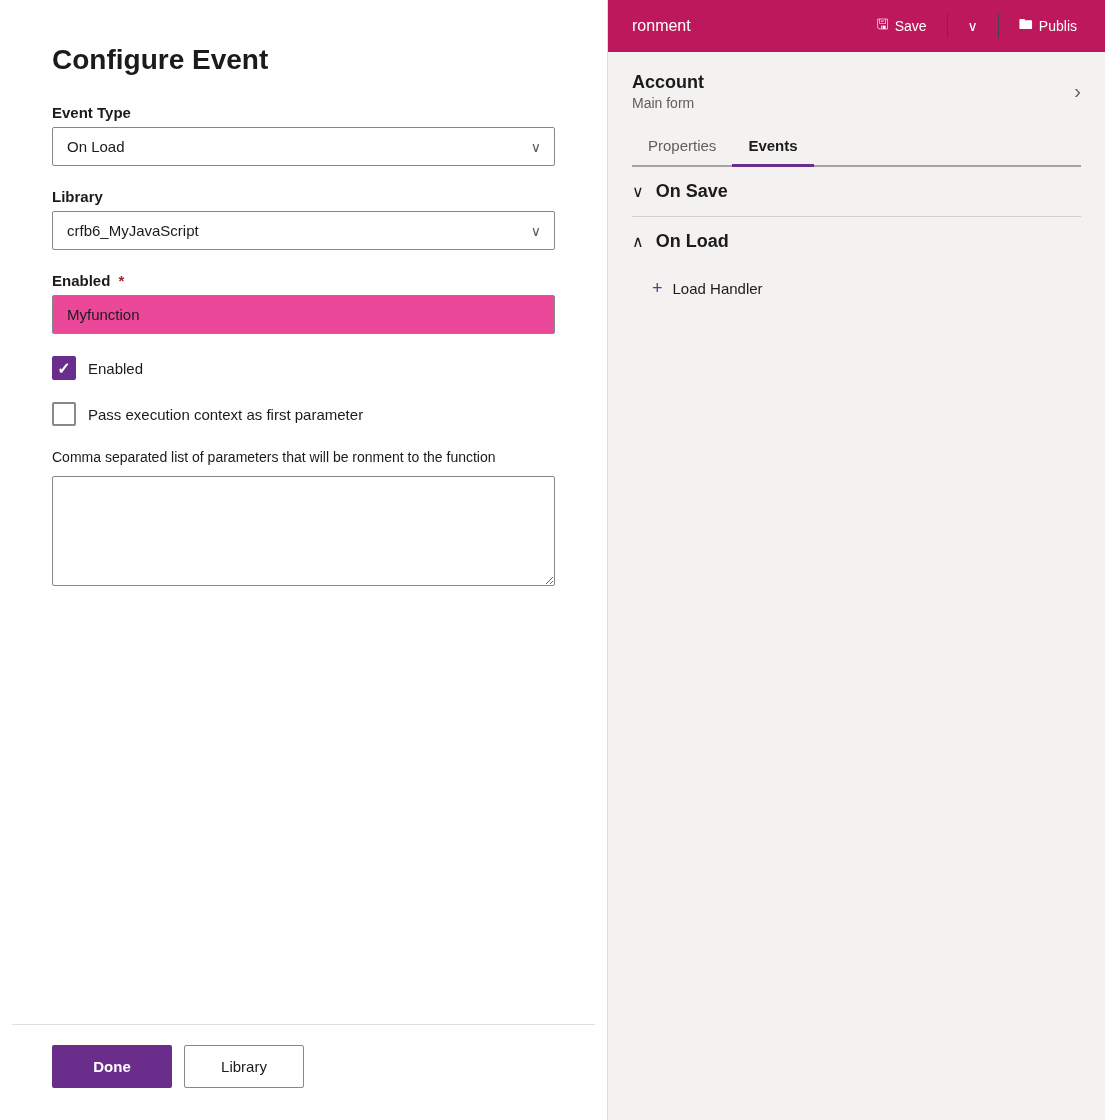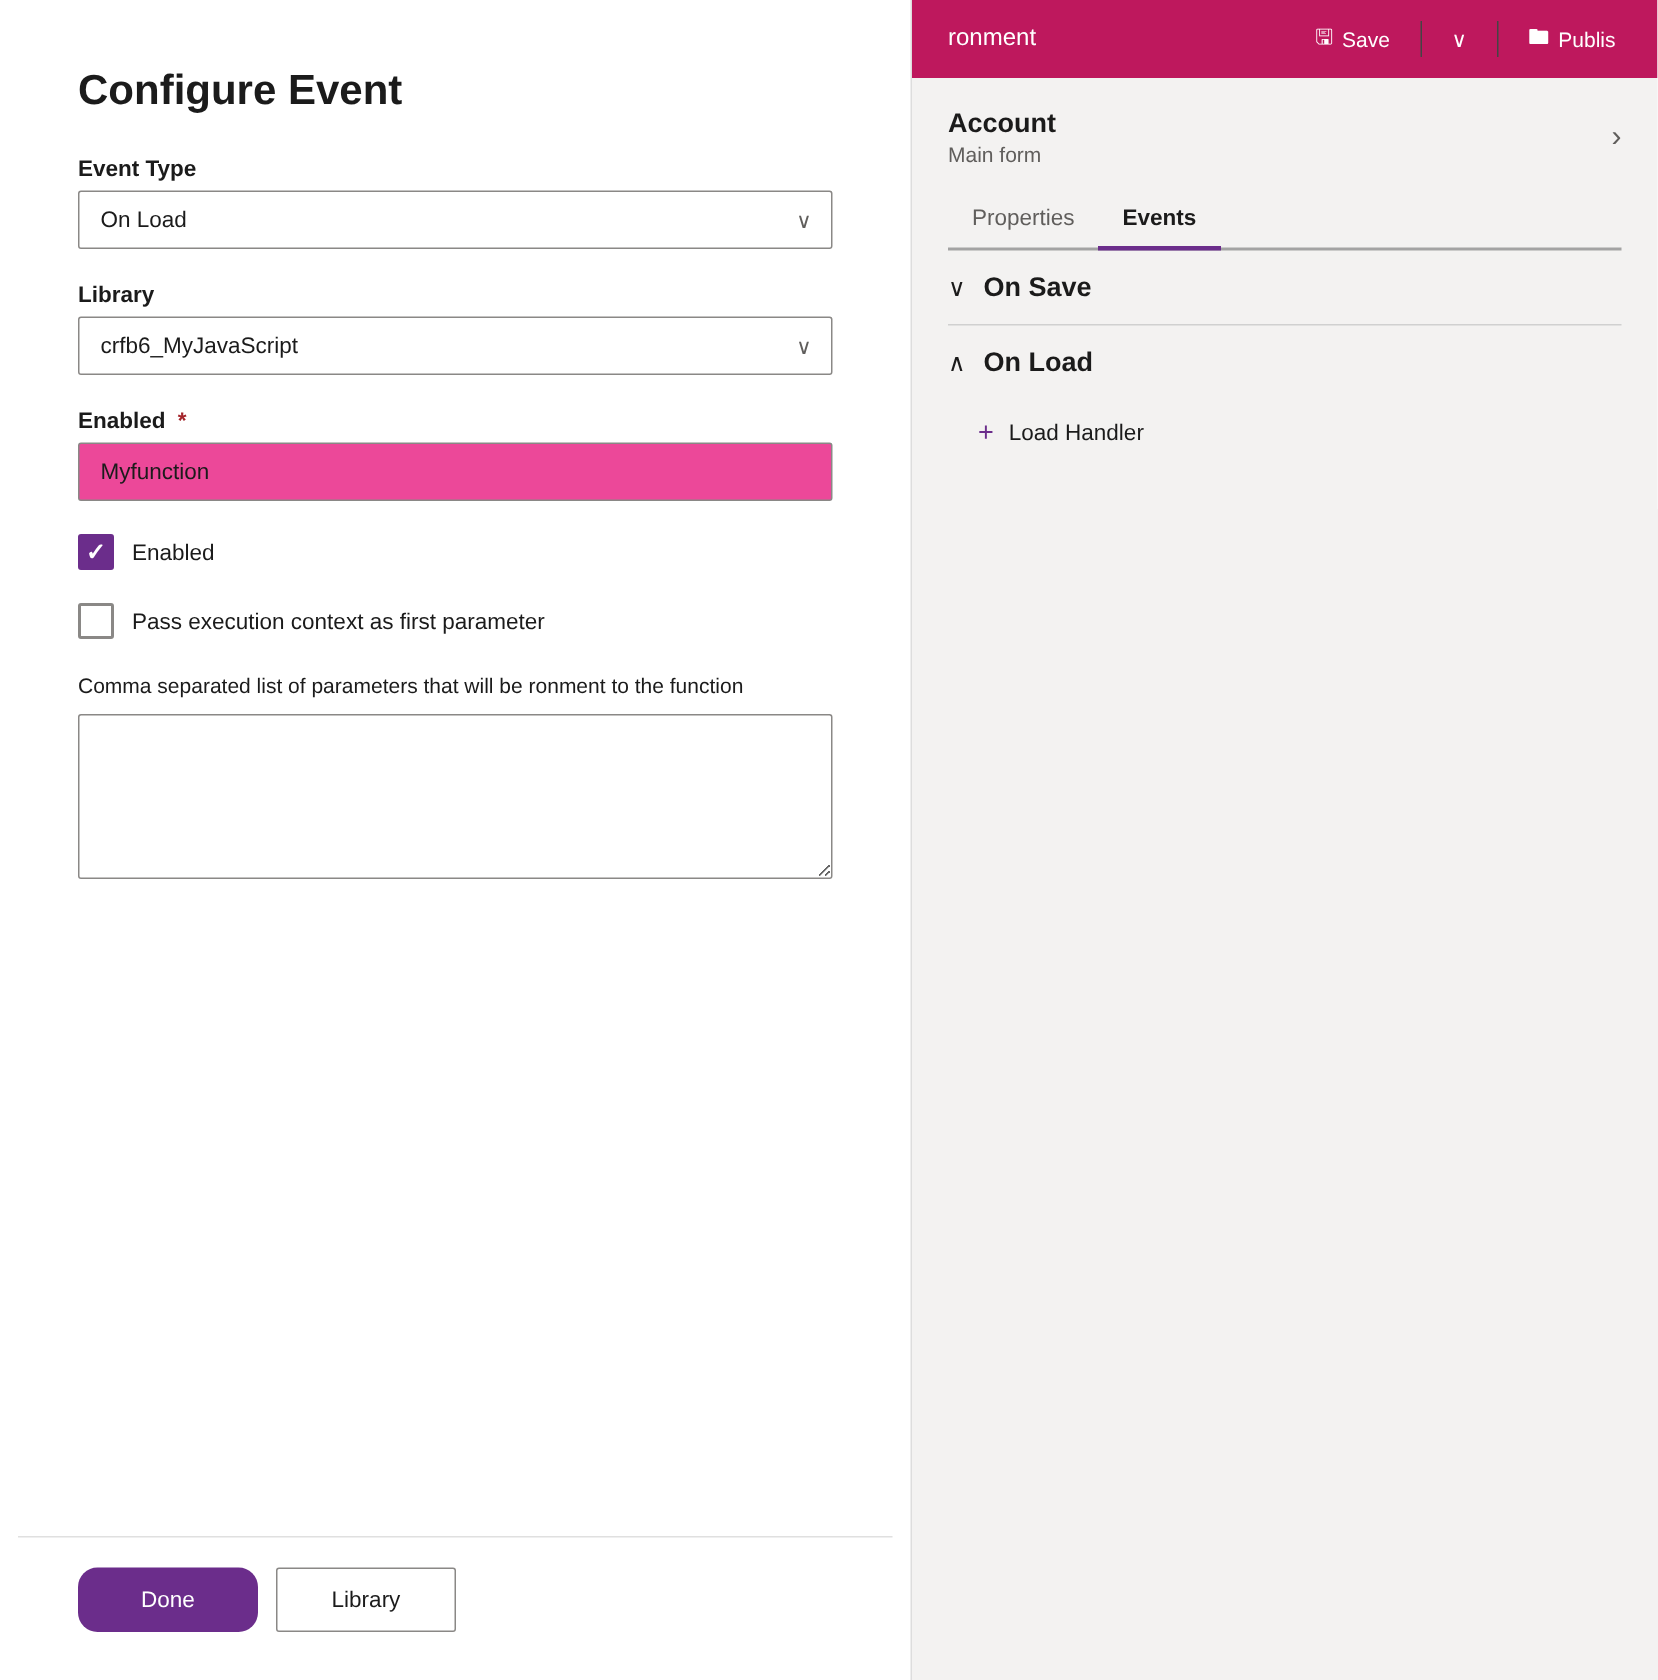--- a/index.html
+++ b/index.html
@@ -159,23 +159,23 @@
       gap: 12px;
       background: #ffffff;
     }
 
     .btn-done {
       background: #6b2d8b;
       color: #ffffff;
       border: none;
       padding: 12px 32px;
       font-size: 15px;
-      font-weight: 400;
-      cursor: pointer;
-      border-radius: 13px;
+      font-weight: 700;
+      cursor: pointer;
+      border-radius: 2px;
       min-width: 120px;
     }
 
     .btn-cancel {
       background: #ffffff;
       color: #1b1b1b;
       border: 1px solid #8a8886;
       padding: 12px 32px;
       font-size: 15px;
       font-weight: 400;

